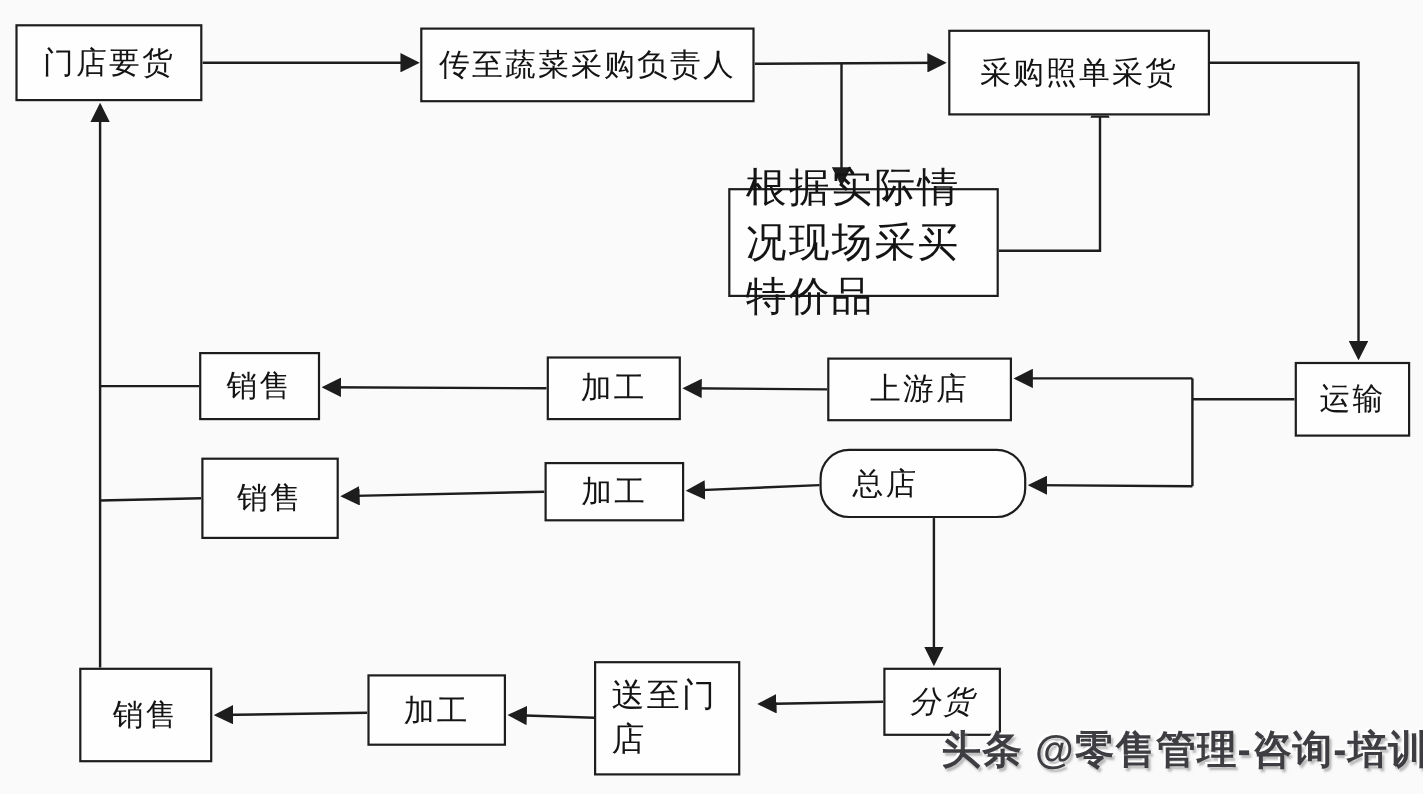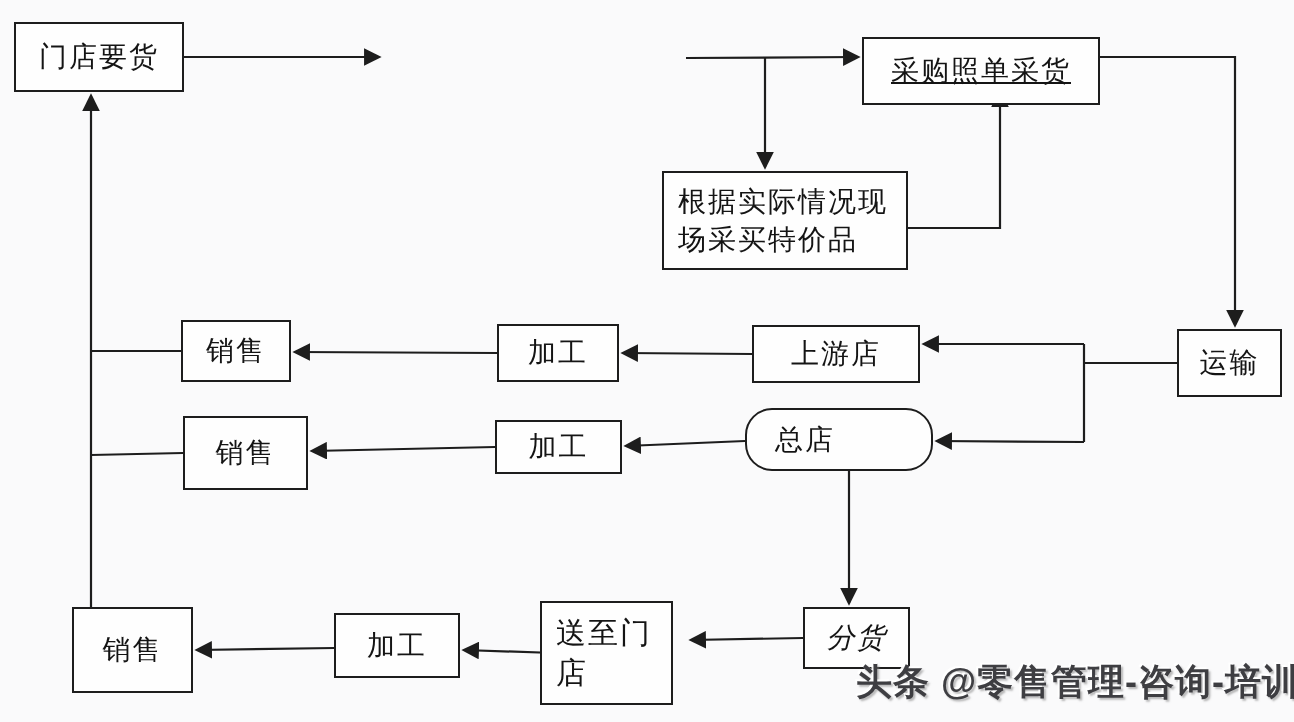--- a/index.html
+++ b/index.html
@@ -36,22 +36,22 @@
     letter-spacing: 2px;
   }
   .node.align-left {
     justify-content: flex-start;
     align-items: center;
     text-align: left;
     padding: 4px 14px;
   }
   #n-store-request   { left: 14px;   top: 22px;  width: 170px; height: 70px; }
   #n-transmit        { left: 382px;  top: 25px;  width: 304px; height: 68px; }
-  #n-purchase-list   { left: 862px;  top: 37px;  width: 238px; height: 68px; text-decoration: underline; }
-  #n-special-purchase{ left: 662px;  top: 171px; width: 246px; height: 99px; font-size: 28px; }
+  #n-purchase-list   { left: 862px;  top: 27px;  width: 238px; height: 78px; }
+  #n-special-purchase{ left: 662px;  top: 171px; width: 246px; height: 99px; font-size: 37px; }
   #n-transport       { left: 1177px; top: 329px; width: 105px; height: 68px; }
   #n-upstream-store  { left: 752px;  top: 325px; width: 168px; height: 58px; }
   #n-process-1       { left: 497px;  top: 324px; width: 122px; height: 58px; }
   #n-sales-1         { left: 181px;  top: 320px; width: 110px; height: 62px; }
   #n-main-store      { left: 745px;  top: 408px; width: 188px; height: 63px; justify-content: flex-start; padding-left: 28px; border-radius: 27px; }
   #n-process-2       { left: 495px;  top: 420px; width: 127px; height: 54px; }
   #n-sales-2         { left: 183px;  top: 416px; width: 125px; height: 74px; }
   #n-distribute      { left: 803px;  top: 607px; width: 107px; height: 62px; font-style: italic; }
   #n-deliver         { left: 540px;  top: 601px; width: 133px; height: 104px; font-size: 30px; }
   #n-process-3       { left: 334px;  top: 613px; width: 126px; height: 65px; }
@@ -99,20 +99,21 @@
       <path d="M849,471 L849,603" marker-end="url(#arr)"></path>
       <path d="M803,638 L691,640" marker-end="url(#arr)"></path>
       <path d="M554,653 L464,650" marker-end="url(#arr)"></path>
       <path d="M334,648 L197,650" marker-end="url(#arr)"></path>
       <path d="M91,607 L91,96" marker-end="url(#arr)"></path>
     </g>
   </svg>
 
   <div class="node" id="n-store-request">门店要货</div>
 
+  <div class="node" id="n-transmit">传至蔬菜采购负责人</div>
 
   <div class="node" id="n-purchase-list">采购照单采货</div>
 
   <div class="node align-left" id="n-special-purchase">根据实际情况现场采买特价品</div>
 
   <div class="node" id="n-upstream-store">上游店</div>
 
   <div class="node" id="n-transport">运输</div>
 
   <div class="node" id="n-process-1">加工</div>

